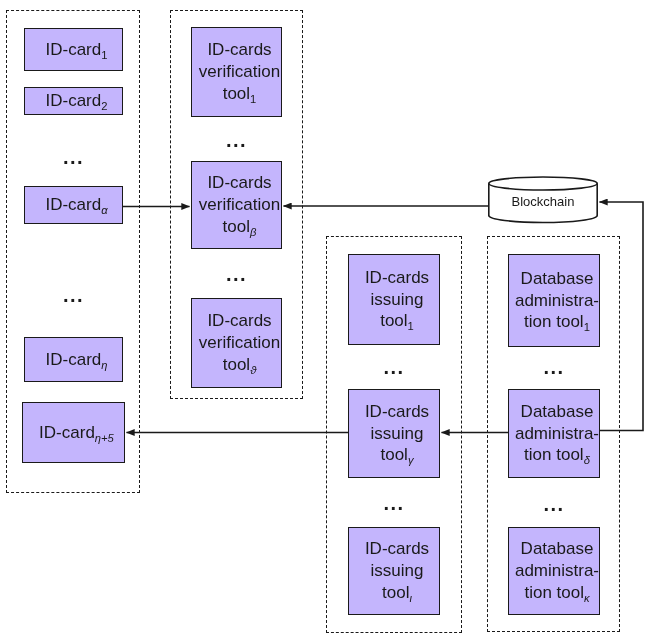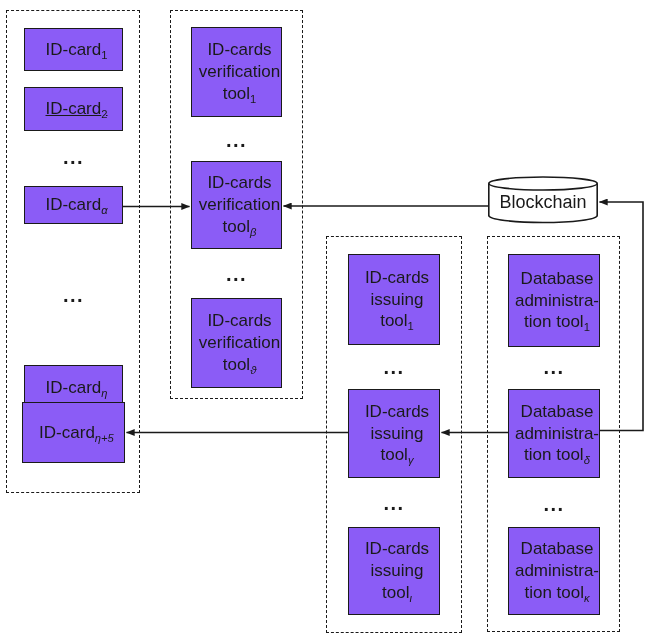--- a/index.html
+++ b/index.html
@@ -4,59 +4,59 @@
 <style>
   html,body{margin:0;padding:0;background:#ffffff;}
   .canvas{
     position:relative;width:654px;height:638px;background:#ffffff;
     font-family:"Liberation Sans","DejaVu Sans",sans-serif;color:#1a1a1a;overflow:hidden;
   }
   .group{
     position:absolute;border:1.5px dashed #1a1a1a;box-sizing:border-box;background:transparent;
   }
   .box{
-    position:absolute;border:1.5px solid #1a1a1a;box-sizing:border-box;background:#8b5cf6;
+    position:absolute;border:1.5px solid #1a1a1a;box-sizing:border-box;background:#c4b5fd;
     display:flex;flex-direction:column;align-items:center;justify-content:center;
     font-size:17px;line-height:1.28;text-align:center;z-index:2;padding-left:6px;
   }
   .box .line{display:block;white-space:nowrap;}
   sub{font-size:0.66em;line-height:0;}
   .gk{font-style:italic;}
   .dots{
     position:absolute;font-weight:700;font-size:20px;line-height:20px;
     text-align:center;letter-spacing:1.5px;z-index:2;
   }
   .svglayer{position:absolute;left:0;top:0;z-index:3;pointer-events:none;}
   .bc-label{
     position:absolute;left:488px;top:192px;width:110px;height:20px;
-    text-align:center;font-size:18px;line-height:20px;z-index:4;
+    text-align:center;font-size:13px;line-height:20px;z-index:4;
   }
 </style>
 </head>
 <body>
 
 <div class="canvas">
 
   <div class="group" style="left:6px;top:10px;width:134px;height:483px;"></div>
   <div class="group" style="left:170px;top:10px;width:133px;height:389px;"></div>
   <div class="group" style="left:326px;top:236px;width:136px;height:397px;"></div>
   <div class="group" style="left:487px;top:236px;width:133px;height:396px;"></div>
 
   <div class="box" style="left:24px;top:28px;width:99px;height:43px;">
     <span class="line"><span>ID-card</span><sub>1</sub></span>
   </div>
-  <div class="box" style="left:24px;top:87px;width:99px;height:44px;text-decoration:underline;">
+  <div class="box" style="left:24px;top:87px;width:99px;height:28px;">
     <span class="line"><span>ID-card</span><sub>2</sub></span>
   </div>
   <div class="dots" style="left:24px;top:147px;width:99px;">...</div>
   <div class="box" style="left:24px;top:186px;width:99px;height:38px;">
     <span class="line"><span>ID-card</span><sub class="gk">α</sub></span>
   </div>
   <div class="dots" style="left:24px;top:285px;width:99px;">...</div>
-  <div class="box" style="left:24px;top:337px;width:99px;height:45px;margin-top:28px;">
+  <div class="box" style="left:24px;top:337px;width:99px;height:45px;">
     <span class="line"><span>ID-card</span><sub class="gk">η</sub></span>
   </div>
   <div class="box" style="left:22px;top:402px;width:103px;height:61px;">
     <span class="line"><span>ID-card</span><sub class="gk">η+5</sub></span>
   </div>
 
   <div class="box" style="left:191px;top:27px;width:91px;height:90px;">
     <span class="line">ID-cards</span>
     <span class="line">verification</span>
     <span class="line"><span>tool</span><sub>1</sub></span>

